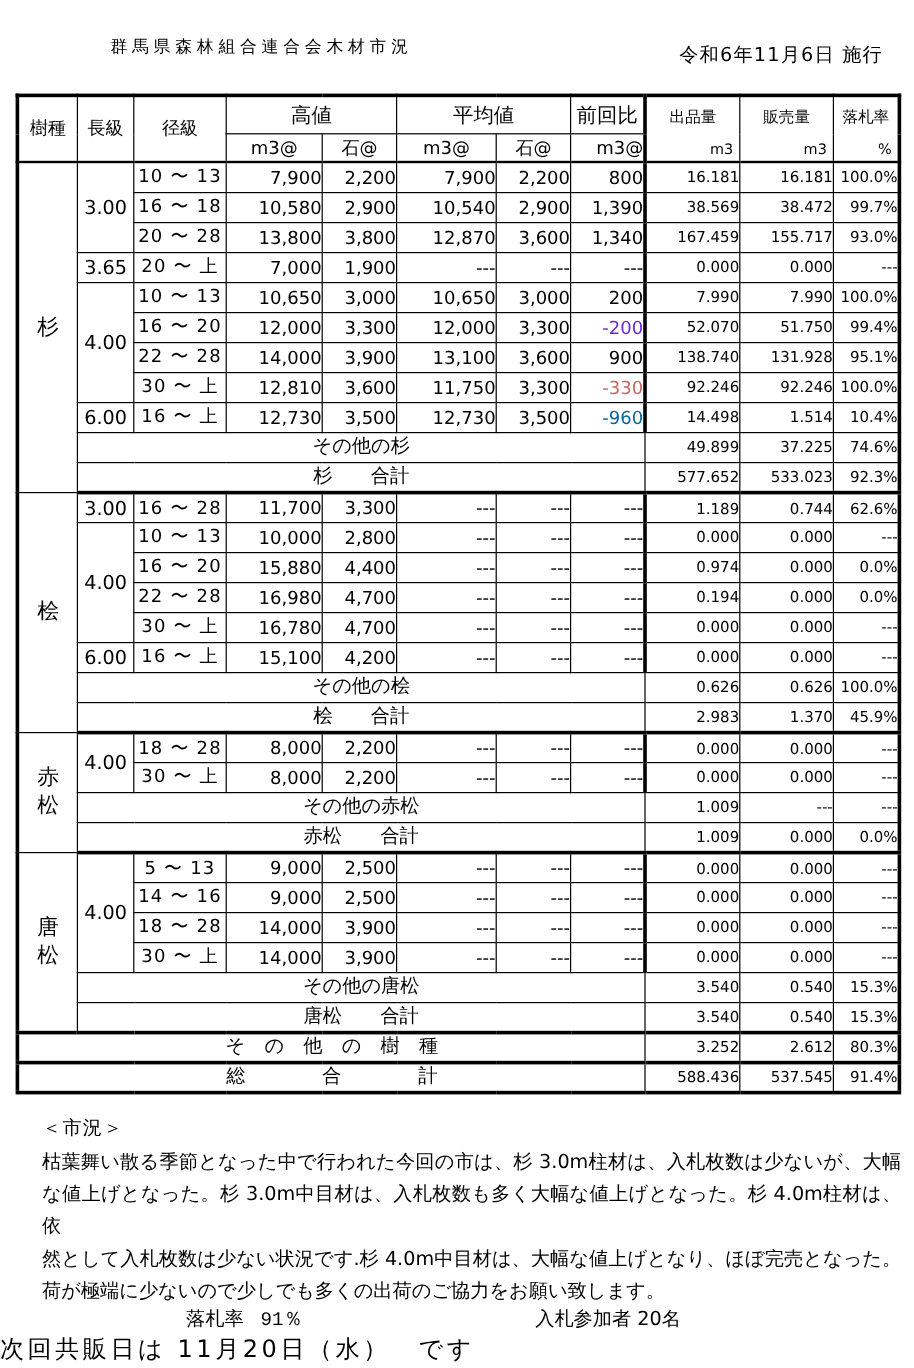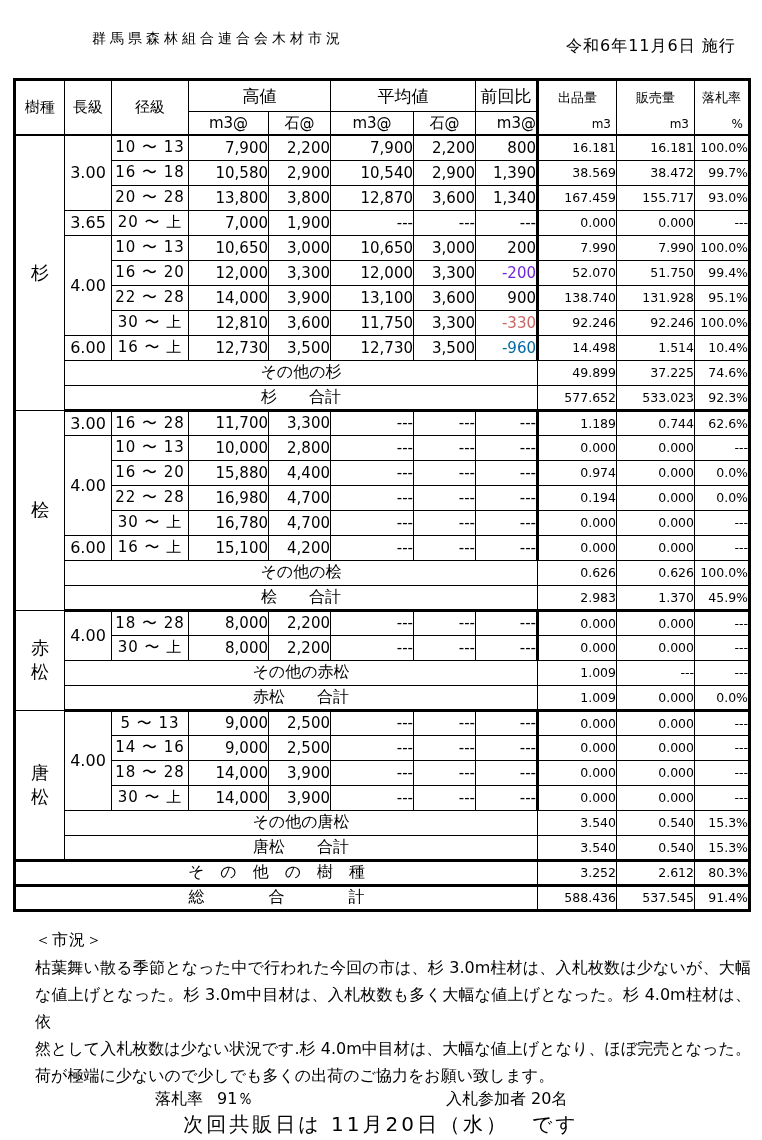--- a/index.html
+++ b/index.html
@@ -37,24 +37,24 @@
   .prev  { border-right:3px solid #000 !important; }
   td.lbl { font-size:16px; text-align:center; vertical-align:middle; border-right:3px solid #000; }
   tr.sec-end td { border-bottom:3px solid #000; }
   tr.footer-row td { border-top:3px solid #000; }
 
   .report { position:absolute; left:24px; top:930px; width:716px;margin-left:11px; }
   .report-heading { font-size:16px; margin-bottom:3px; letter-spacing:1px; }
   .report-line { font-size:16px; line-height:27px; text-align:justify; text-align-last:justify; }
   .report-line.last { text-align-last:left; }
 
-  .stat1 { position:absolute; left:155px; top:1089px; font-size:16px; white-space:nowrap; }
+  .stat1 { position:absolute; left:155px; top:1089px; font-size:16px; white-space:nowrap;font-family:Liberation Mono, monospace; }
   .stat2 { position:absolute; left:446px; top:1089px; font-size:16px; white-space:nowrap; }
   .stat-label { margin-right:14px; }
-  .next-sale { position:absolute; left:0; top:1111px; width:762px; text-align:center;
+  .next-sale { position:absolute; left:0; top:1111px; width:762px; 
                font-size:20px; letter-spacing:3px; white-space:nowrap; }
 </style>
 </head>
 <body>
 
 <div class="page">
 
   <div class="title">群馬県森林組合連合会木材市況</div>
   <div class="date">令和6年11月6日 施行</div>
 

